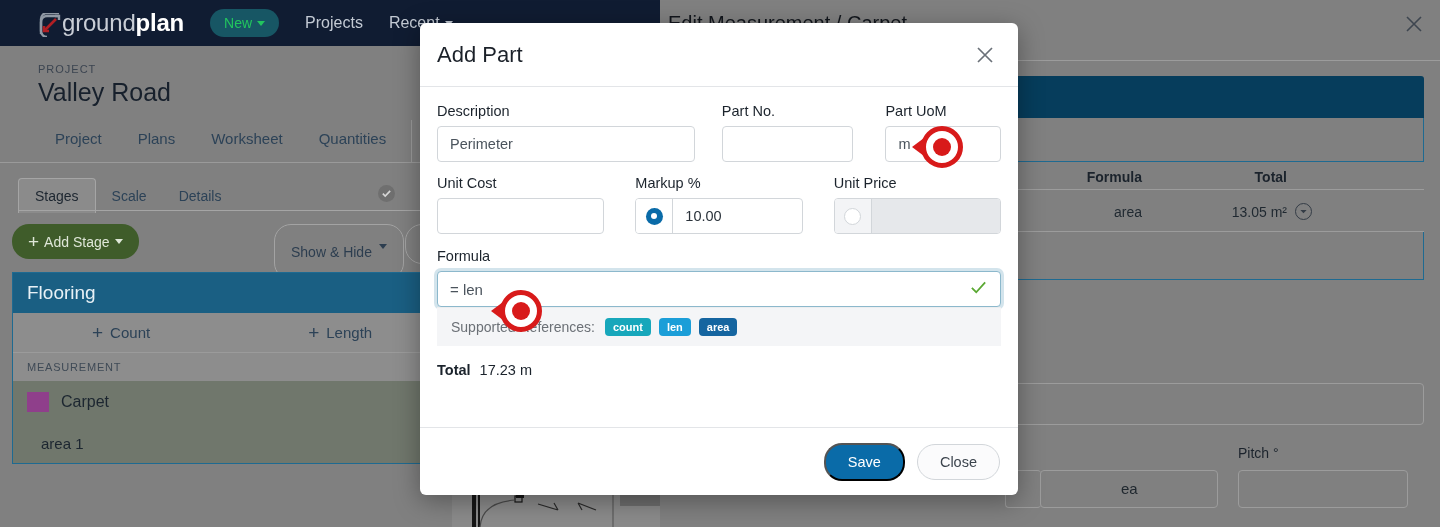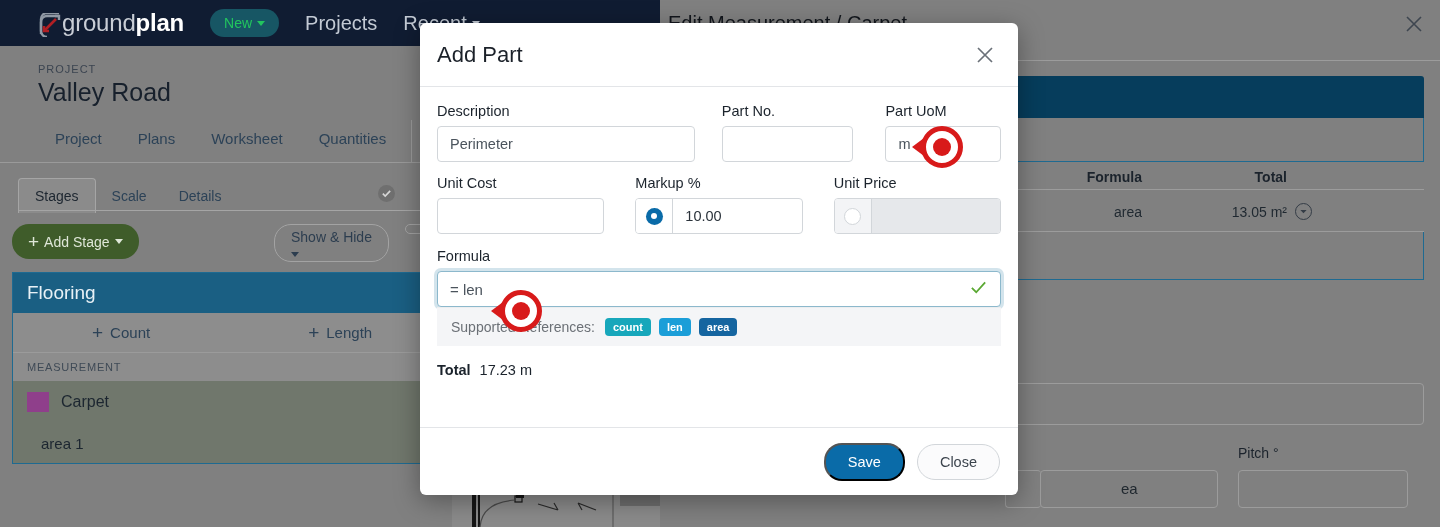--- a/index.html
+++ b/index.html
@@ -24,21 +24,21 @@
   .logo-mark { width: 24px; height: 24px; position: relative; }
   .logo-text { font-size: 24px; color: #c9ced6; letter-spacing: -0.2px; }
   .logo-text b { color: #fff; font-weight: 700; }
   .logo-text span.light { font-weight: 400; }
 
   .nav-new {
     margin-left: 26px; background:#175664; color:#22c55e;
     border-radius: 16px; padding: 6px 14px; font-size: 14px;
     display:flex; align-items:center; gap:5px;
   }
-  .nav-link { margin-left: 26px; color:#c3cad4; font-size: 20px; display:flex; align-items:center; gap:5px; }
+  .nav-link { margin-left: 26px; color:#c3cad4; font-size: 16px; display:flex; align-items:center; gap:5px; }
   .caret { width:0;height:0;border-left:4px solid transparent;border-right:4px solid transparent;border-top:5px solid currentColor; display:inline-block; }
 
   .bg-shade { position:absolute; left:0; top:46px; width:660px; bottom:0; background:#808080; }
   .bg-shade-right { position:absolute; left:660px; top:0; right:0; bottom:0; background:#808080; }
 
   .proj-label { position:absolute; left:38px; top:63px; font-size:11px; letter-spacing:1px; color:#3b4450; }
   .proj-name { position:absolute; left:38px; top:78px; font-size:25px; color:#17202c; }
 
   .mainnav { position:absolute; left:55px; top:130px; display:flex; gap:36px; }
   .mainnav a { color:#2c4257; font-size:15px; }
@@ -51,21 +51,21 @@
   .subtab.active { background:#8b8b8b; border:1px solid #a5a5a5; border-bottom:none; border-radius:4px 4px 0 0; color:#1d2630; }
   .subtab-line { position:absolute; left:18px; top:210px; width:642px; height:1px; background:#a5a5a5; }
   .check-badge { position:absolute; left:378px; top:185px; width:17px; height:17px; border-radius:50%; background:#6f6f6f; display:flex;align-items:center;justify-content:center; }
 
   .addstage {
     position:absolute; left:12px; top:224px; background:#3f5c2a; color:#dfe7d8;
     border-radius:17px; padding:8px 16px; font-size:14px; display:flex; align-items:center; gap:5px;
   }
   .pill-btn {
     position:absolute; top:224px; border:1px solid #a3a3a3; border-radius:17px;
-    padding:4px 16px; font-size:14px; color:#2c3d4f; display:flex; align-items:flex-start; gap:7px; background:transparent;flex-direction:column;
+    padding:19px 16px; font-size:14px; color:#2c3d4f; display:flex; align-items:flex-start; gap:7px; background:transparent;
   }
 
   .stage-card { position:absolute; left:12px; top:272px; width:648px; height:192px; border:1px solid #1e6a91; }
   .stage-head { height:40px; background:#1a5f83; display:flex; align-items:center; padding:0 14px; color:#e8f1f6; }
   .stage-title { font-size:19px; }
   .stage-meta { margin-left:auto; display:flex; align-items:center; gap:10px; font-size:12px; color:#cfe0ea; }
   .stage-x1 { font-size:14px; }
   .stage-actions { letter-spacing:0.6px; font-size:11px; }
   .stage-tools { height:40px; display:flex; align-items:center; justify-content:space-around; color:#2c4257; font-size:15px; background:#8d8d8d; border-bottom:1px solid #9b9b9b;}
   .stage-tool { display:flex; align-items:center; gap:7px; }

